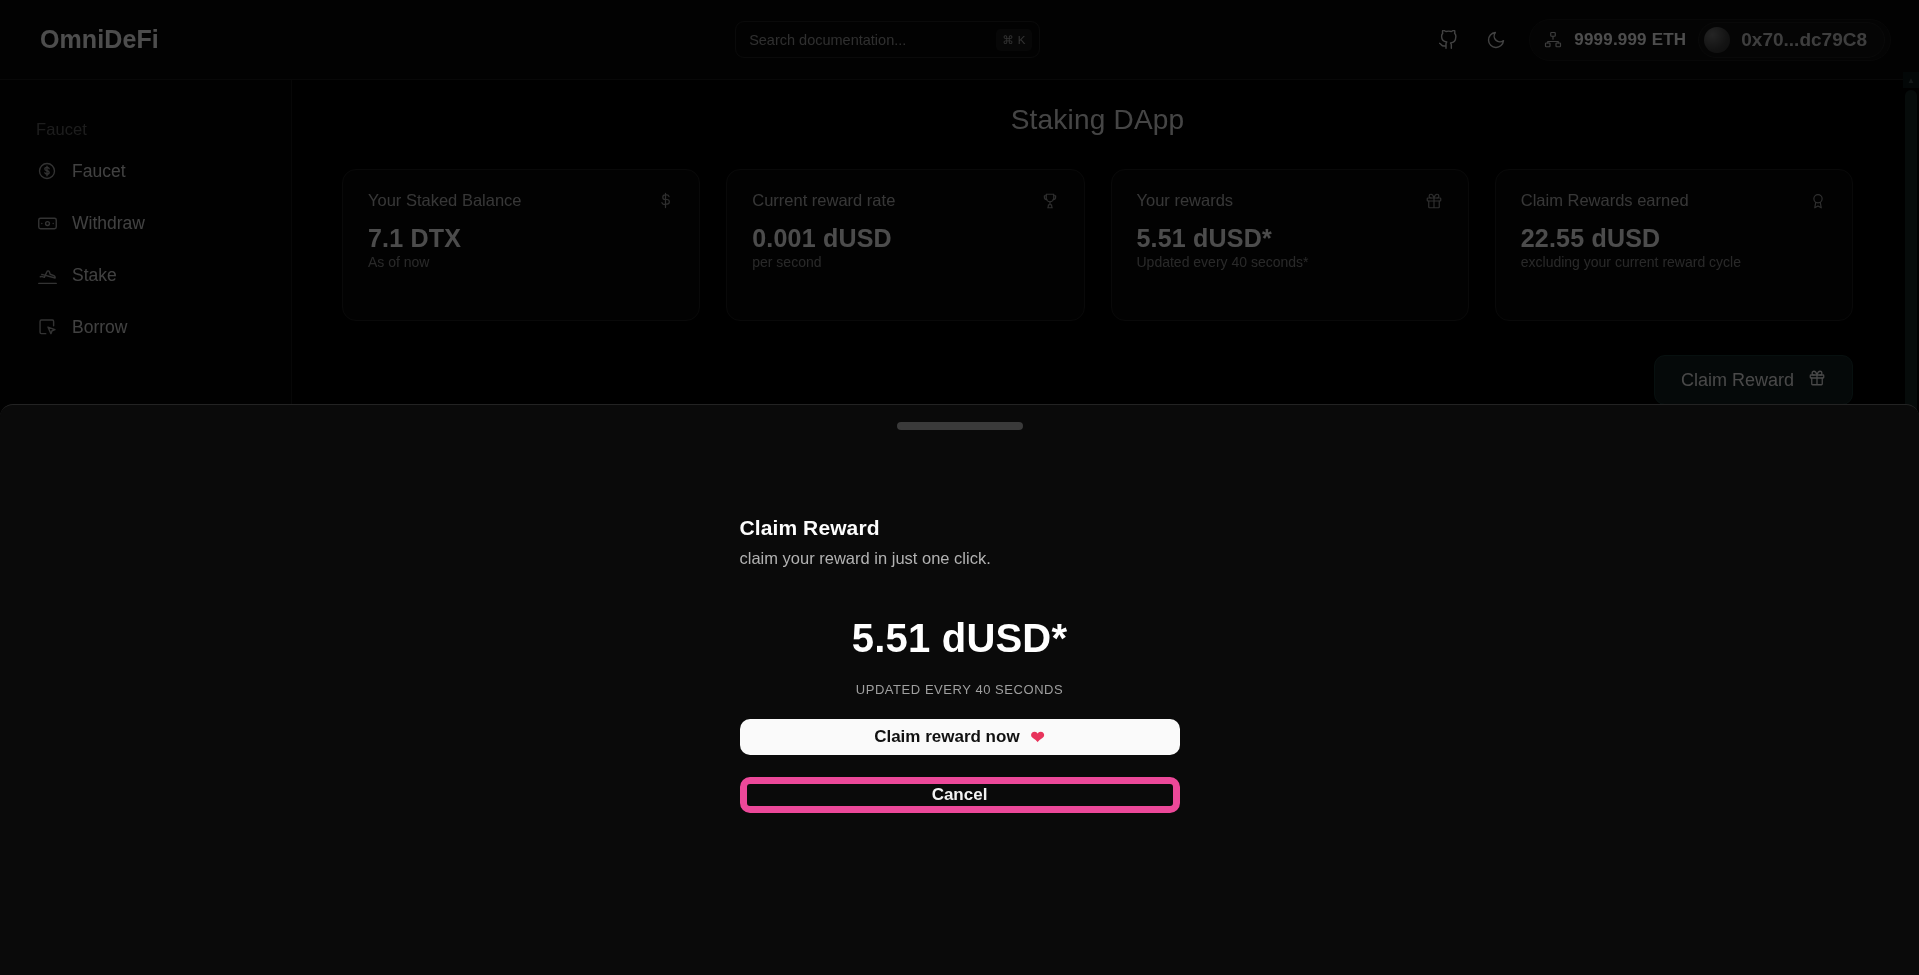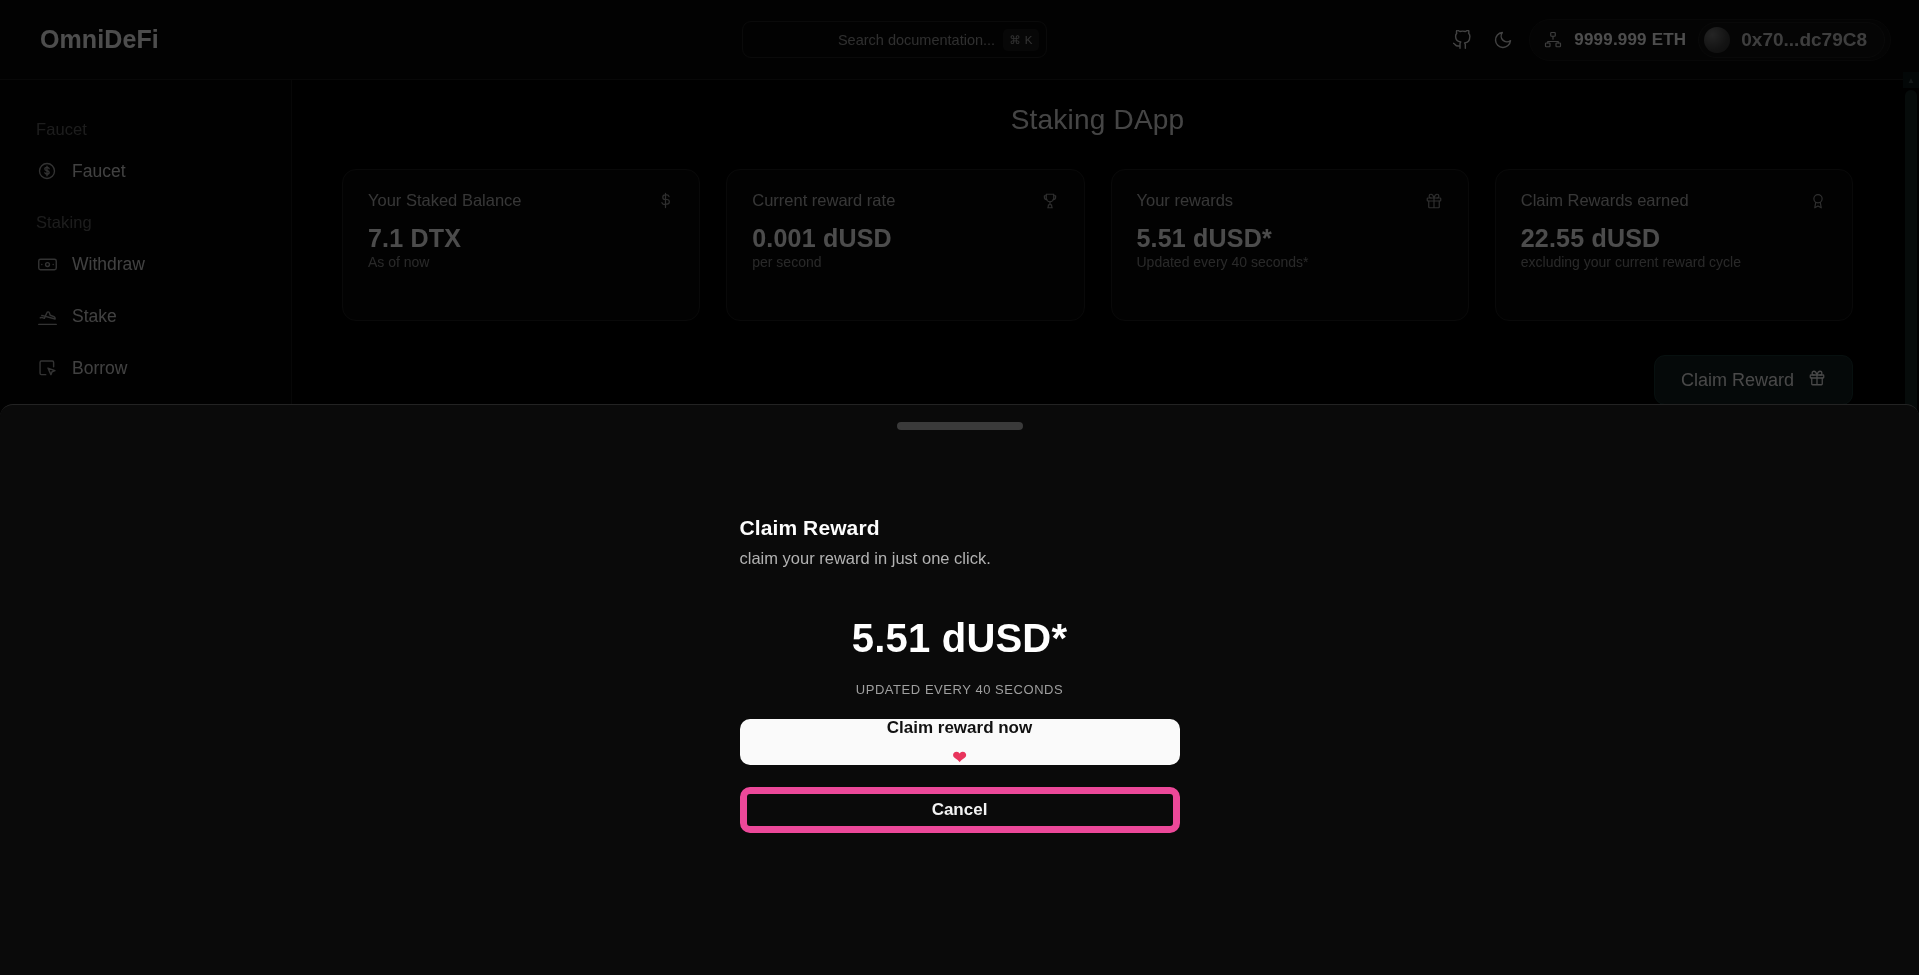--- a/index.html
+++ b/index.html
@@ -50,21 +50,20 @@
     letter-spacing: .1px;
     color: #e8e8e8;
     flex: none;
   }
 
   .topbar-center {
     flex: 1;
     display: flex;
     justify-content: center;
     padding-left: 50px;
-    text-align: right;
   }
 
   .searchbox {
     width: 305px;
     height: 37px;
     border: 1px solid #1e1e1e;
     border-radius: 9px;
     background: #070707;
     display: flex;
     align-items: center;
@@ -89,21 +88,21 @@
     align-items: center;
     justify-content: center;
     gap: 3px;
     padding: 0 6px;
     letter-spacing: .4px;
   }
 
   .topbar-right {
     display: flex;
     align-items: center;
-    gap: 11px;
+    gap: 18px;
     padding-right: 28px;
   }
   .icon-btn {
     width: 30px; height: 30px;
     display: flex; align-items: center; justify-content: center;
     color: #c9c9c9;
     cursor: pointer;
   }
   .wallet-group {
     display: flex;
@@ -338,31 +337,30 @@
   }
   .amount-note {
     margin-top: 21px;
     font-size: 13px;
     letter-spacing: .55px;
     color: #9f9f9f;
   }
   .btn {
     margin-top: 22px;
     width: 100%;
-    height: 46px;
+    height: 36px;
     border-radius: 10px;
     font-size: 17px;
     font-weight: 700;
     display: flex;
     align-items: center;
     justify-content: center;
     gap: 11px;
     cursor: pointer;
     border: 1px solid transparent;
-    flex-direction: column;
   }
   .btn-primary {
     background: #fafafa;
     color: #111111;
   }
   .btn-secondary {
     background: #0a0a0a;
     color: #f2f2f2;
     border: 7px solid #ec4899;
     margin-top: 22px;
@@ -422,21 +420,20 @@
       <div class="side-item">
         <span class="si-icon">
           <svg width="20" height="20" viewBox="0 0 24 24" fill="none" stroke="currentColor" stroke-width="1.6" stroke-linecap="round" stroke-linejoin="round">
             <circle cx="12" cy="12" r="9"></circle>
             <path d="M14.6 9.3a2.6 2.6 0 0 0-2.6-1.6c-1.4 0-2.6.8-2.6 2s1.2 1.8 2.6 2 2.6.8 2.6 2-1.2 2-2.6 2a2.6 2.6 0 0 1-2.6-1.6M12 6.2v11.6"></path>
           </svg>
         </span>
         <span>Faucet</span>
       </div>
 
-      <div class="side-section">Staking</div>
 
       <div class="side-item">
         <span class="si-icon">
           <svg width="21" height="21" viewBox="0 0 24 24" fill="none" stroke="currentColor" stroke-width="1.6" stroke-linecap="round" stroke-linejoin="round">
             <rect x="2" y="6" width="20" height="12" rx="2"></rect>
             <circle cx="12" cy="12" r="2.2"></circle>
             <path d="M5.5 12h.01M18.5 12h.01"></path>
           </svg>
         </span>
         <span>Withdraw</span>

